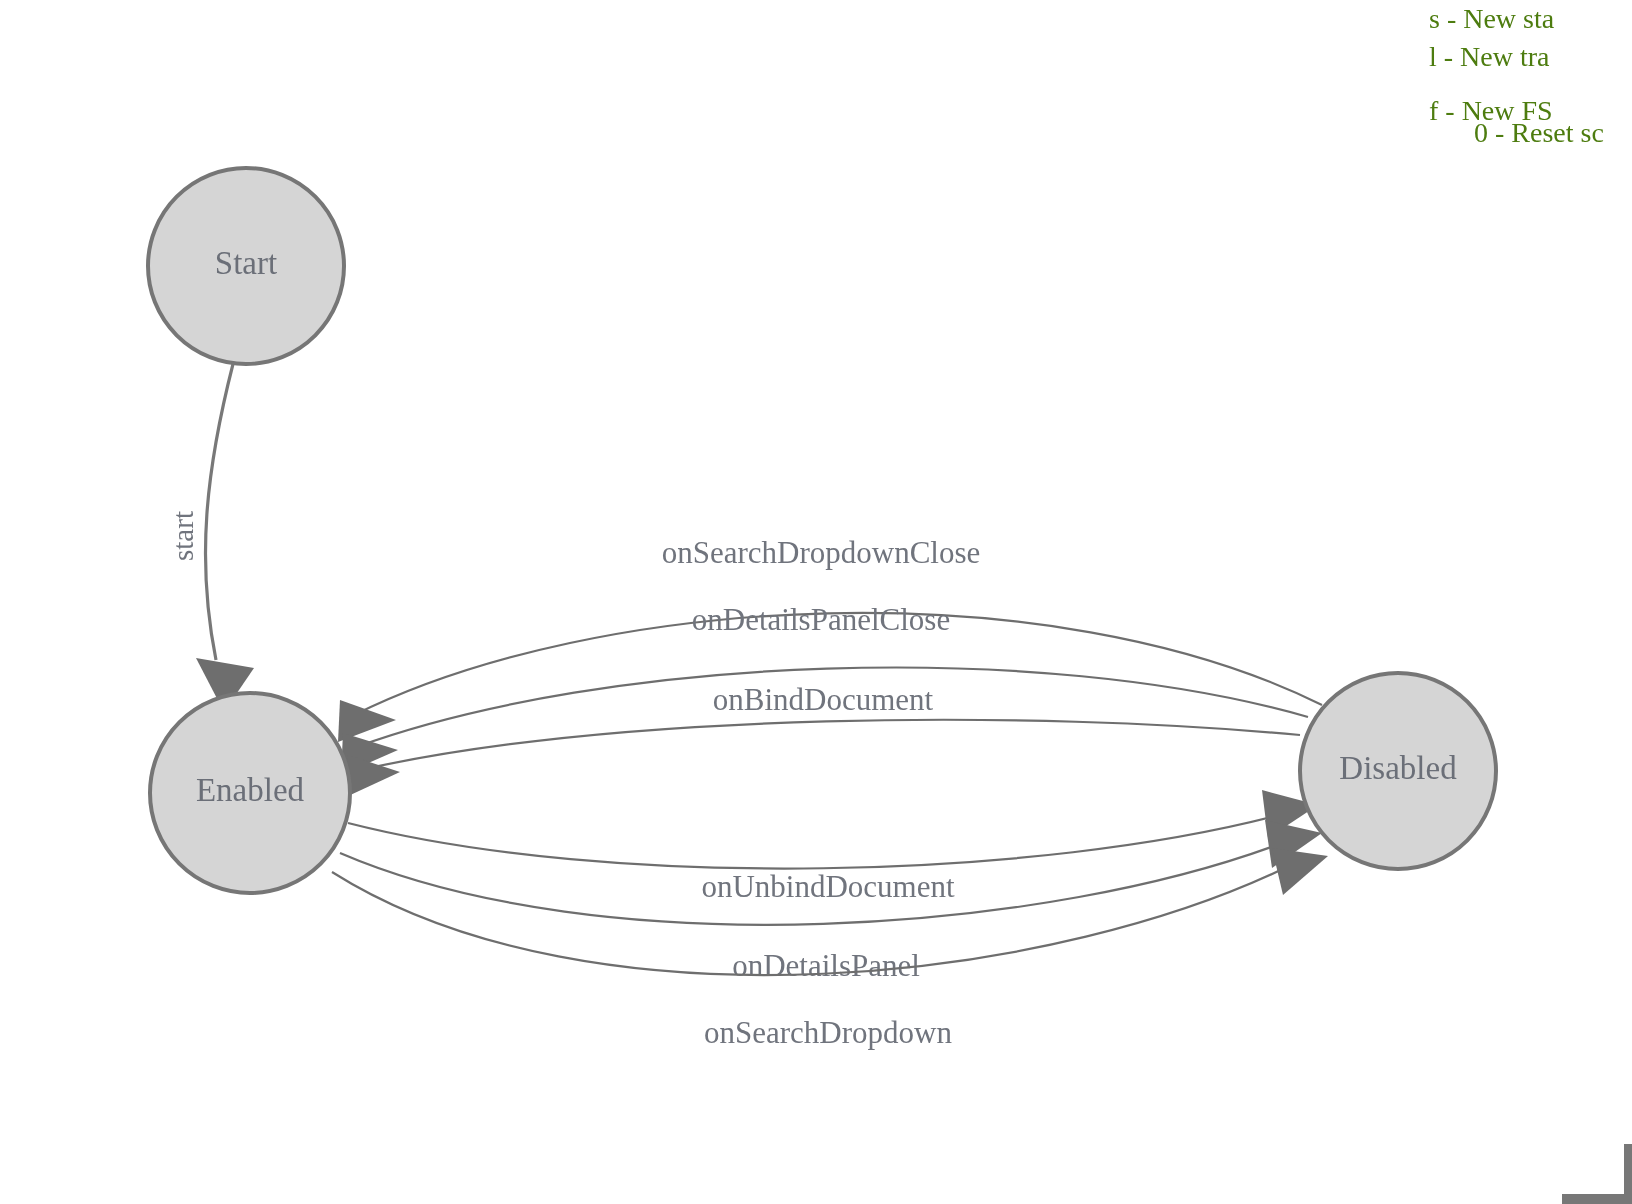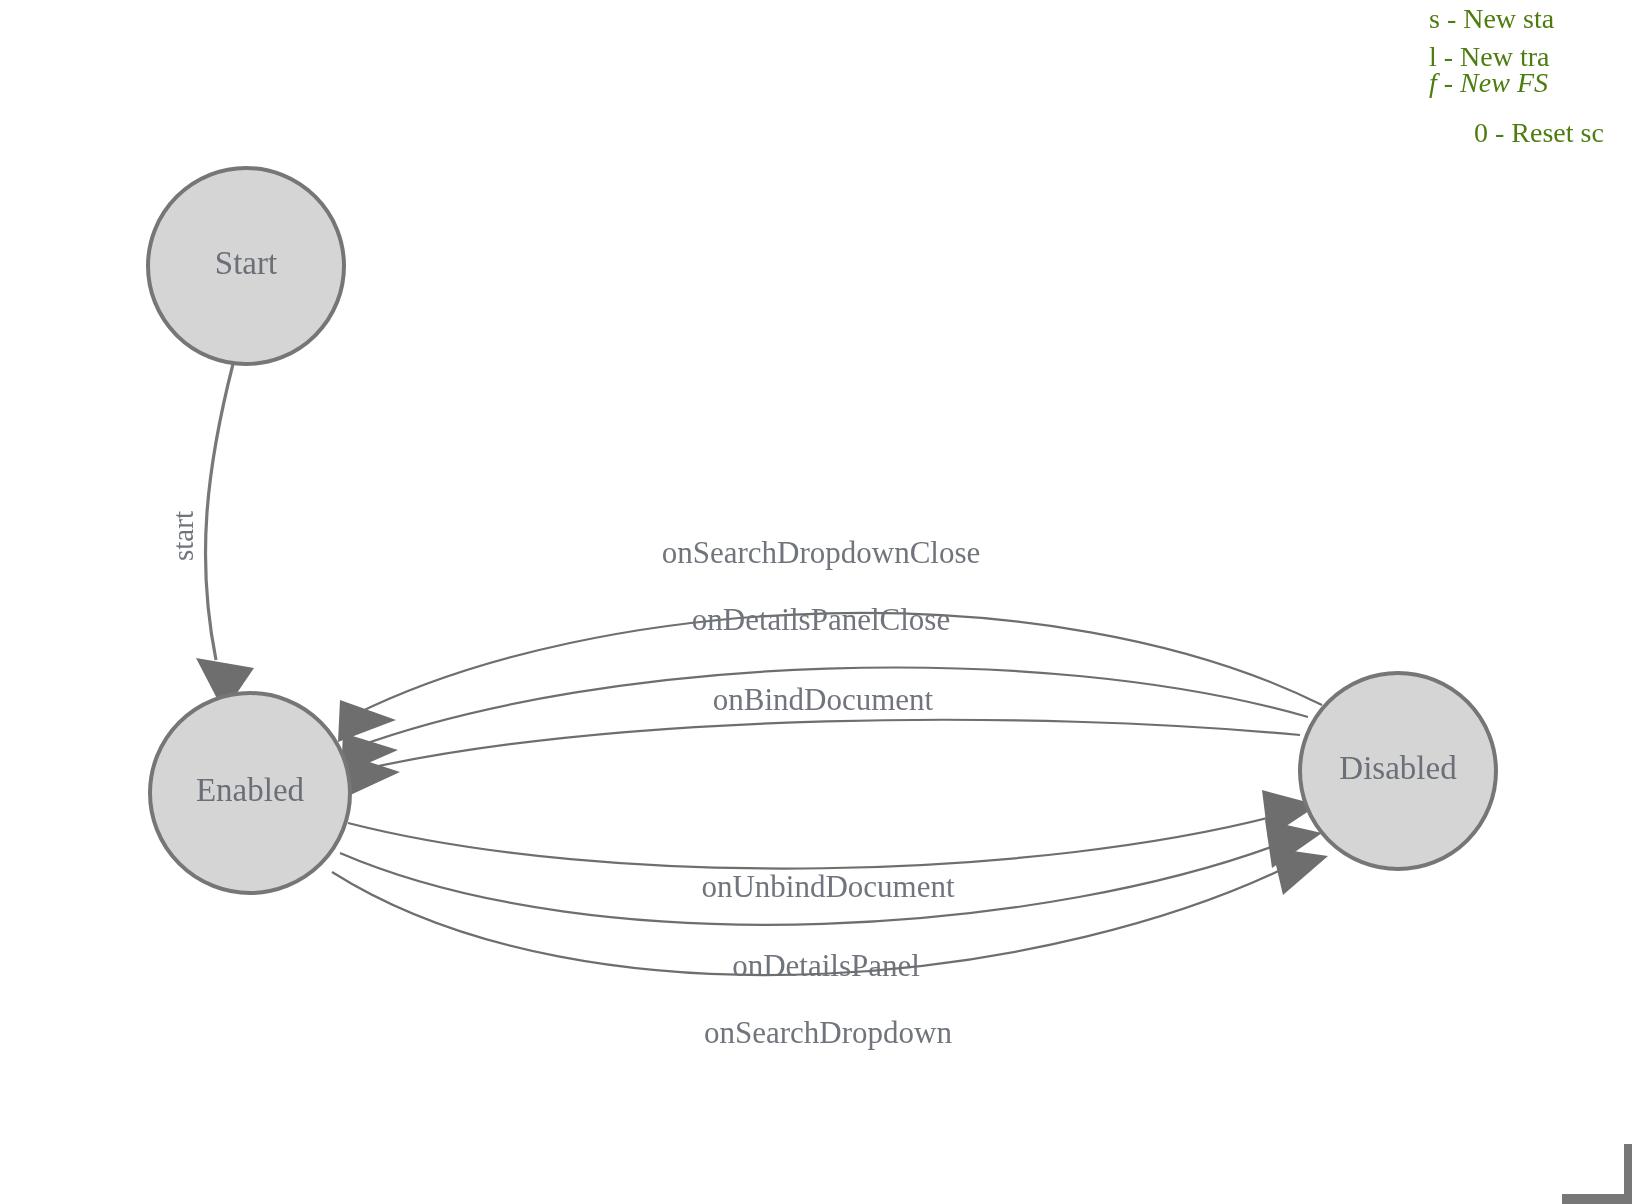--- a/index.html
+++ b/index.html
@@ -162,20 +162,20 @@
     <g>
       <circle class="state-circle" cx="1398" cy="771" r="98"></circle>
       <text class="state-label" x="1398" y="771">Disabled</text>
     </g>
 
   </svg>
 
   <div id="help-overlay">
     <div class="help-line" style="top:0px;">s - New sta</div>
     <div class="help-line" style="top:38px;">l - New tra</div>
-    <div class="help-line" style="top:64px;font-style:italic;">f - New FS</div>
+    <div class="help-line" style="top:92px;">f - New FS</div>
     <div class="help-line" style="top:114px;margin-left:45px;">0 - Reset sc</div>
   </div>
 
   <div id="corner-handle"></div>
   <div id="corner-handle-v"></div>
 
 </div>
 
 </body></html>

